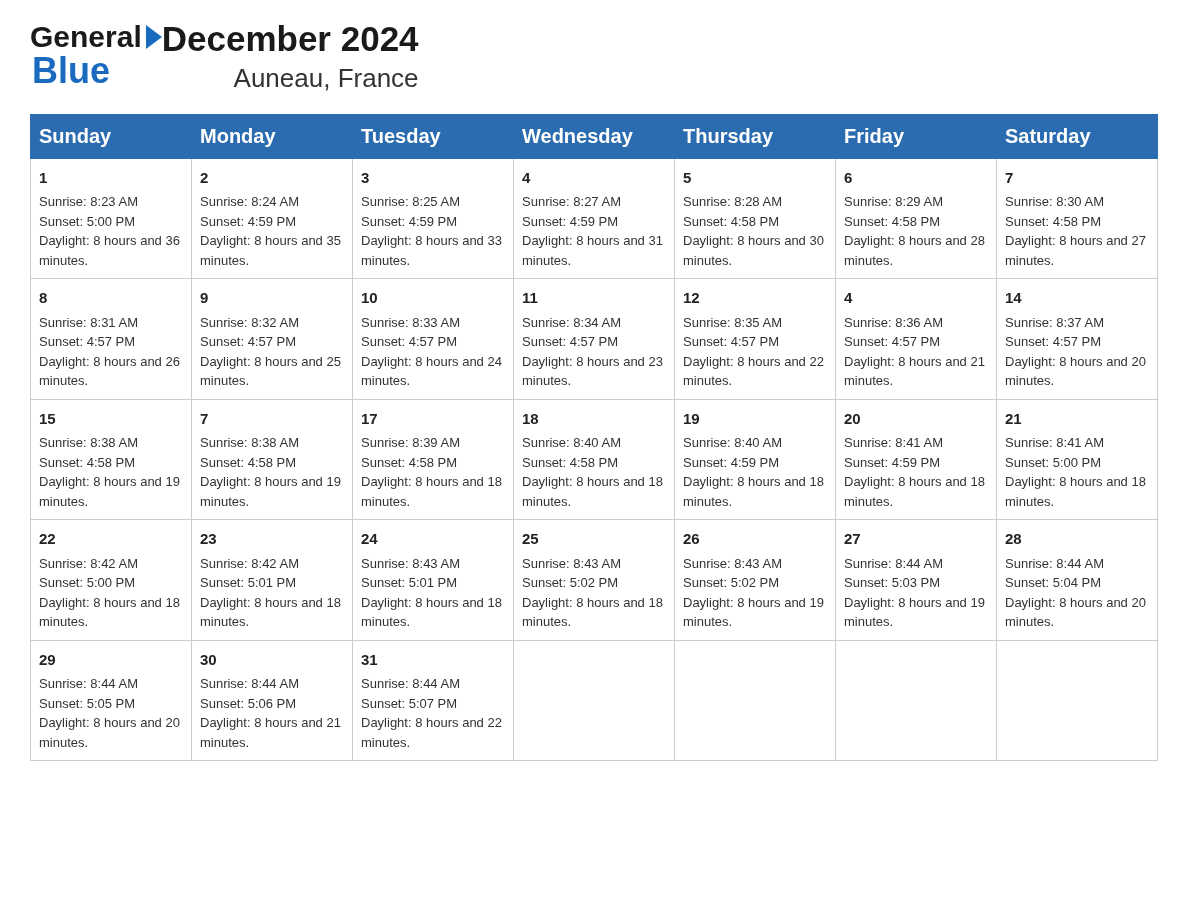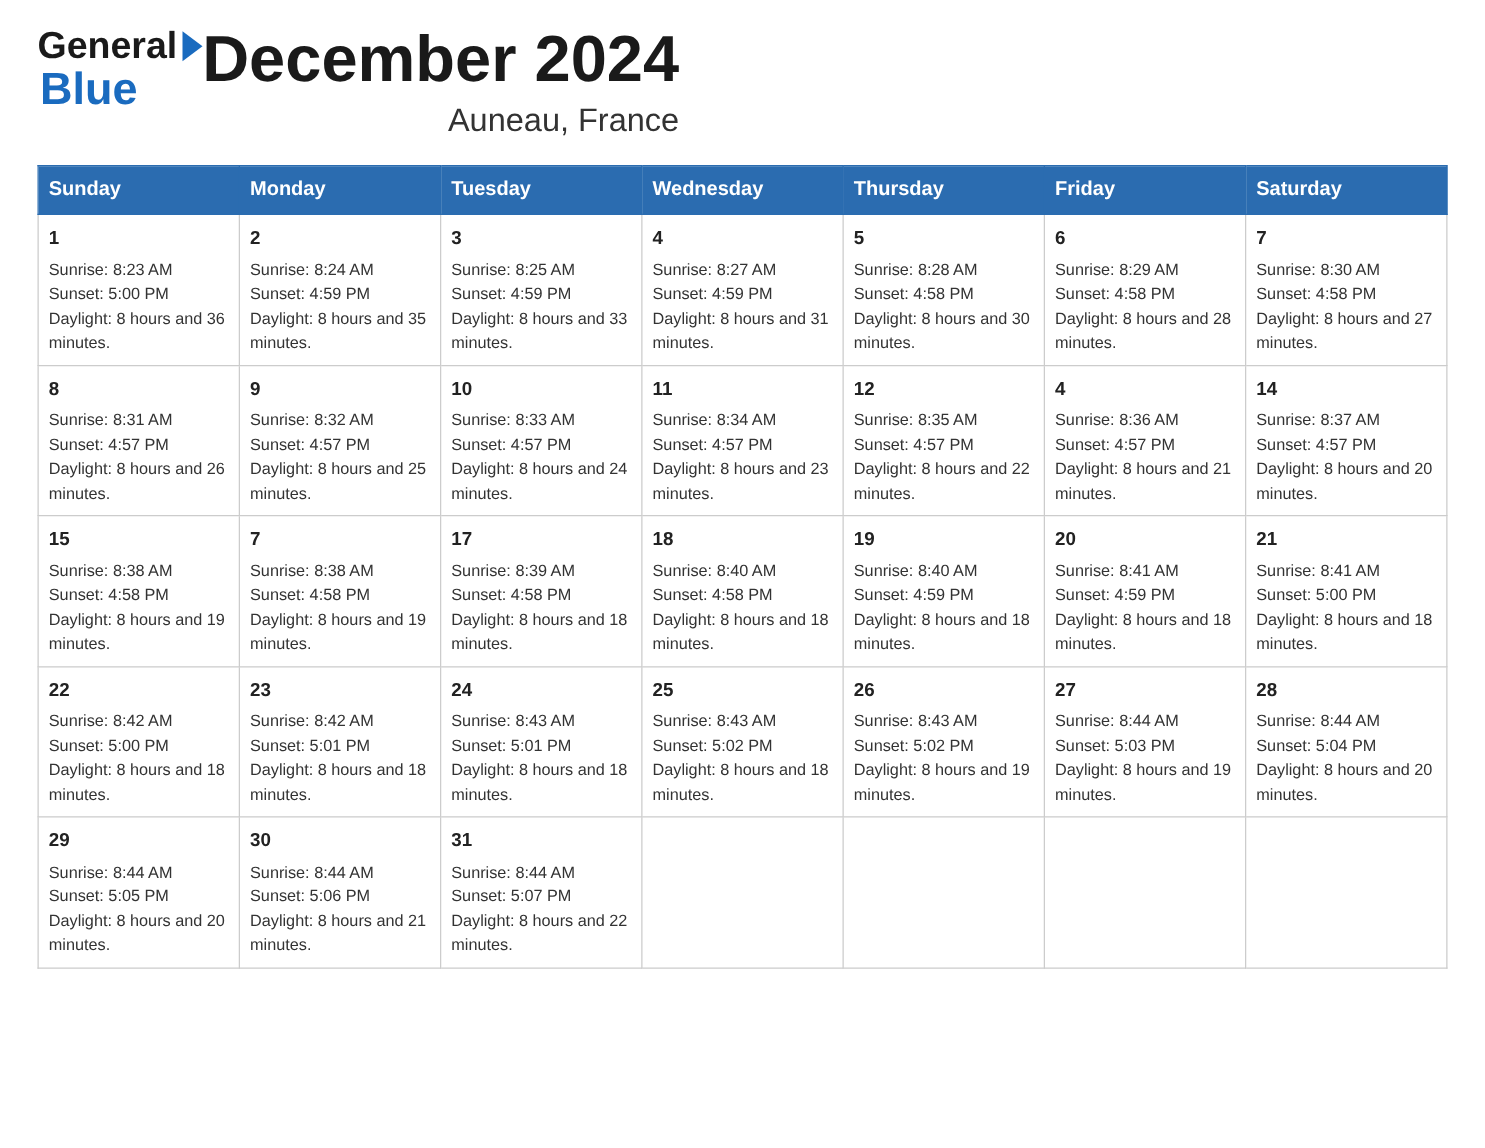--- a/index.html
+++ b/index.html
@@ -13,39 +13,39 @@
     .header {
       display: flex;
       justify-content: flex-start;
       align-items: flex-start;
       margin-bottom: 20px;
     }
     .title-block {
       text-align: right;
     }
     .month-title {
-      font-size: 52px;
+      font-size: 35px;
       font-weight: bold;
       color: #1a1a1a;
       line-height: 1.1;
     }
     .location {
       font-size: 26px;
       color: #333;
       margin-top: 4px;
     }
     .calendar {
       width: 100%;
       border-collapse: collapse;
       border: 1px solid #3a7abf;
     }
     .calendar th {
       background-color: #2b6cb0;
       color: #fff;
-      font-size: 16px;
+      font-size: 20px;
       font-weight: bold;
       padding: 10px 8px;
       text-align: left;
       border: 1px solid #2b6cb0;
     }
     .calendar td {
       vertical-align: top;
       padding: 8px;
       border: 1px solid #ccc;
       width: 14.28%;

